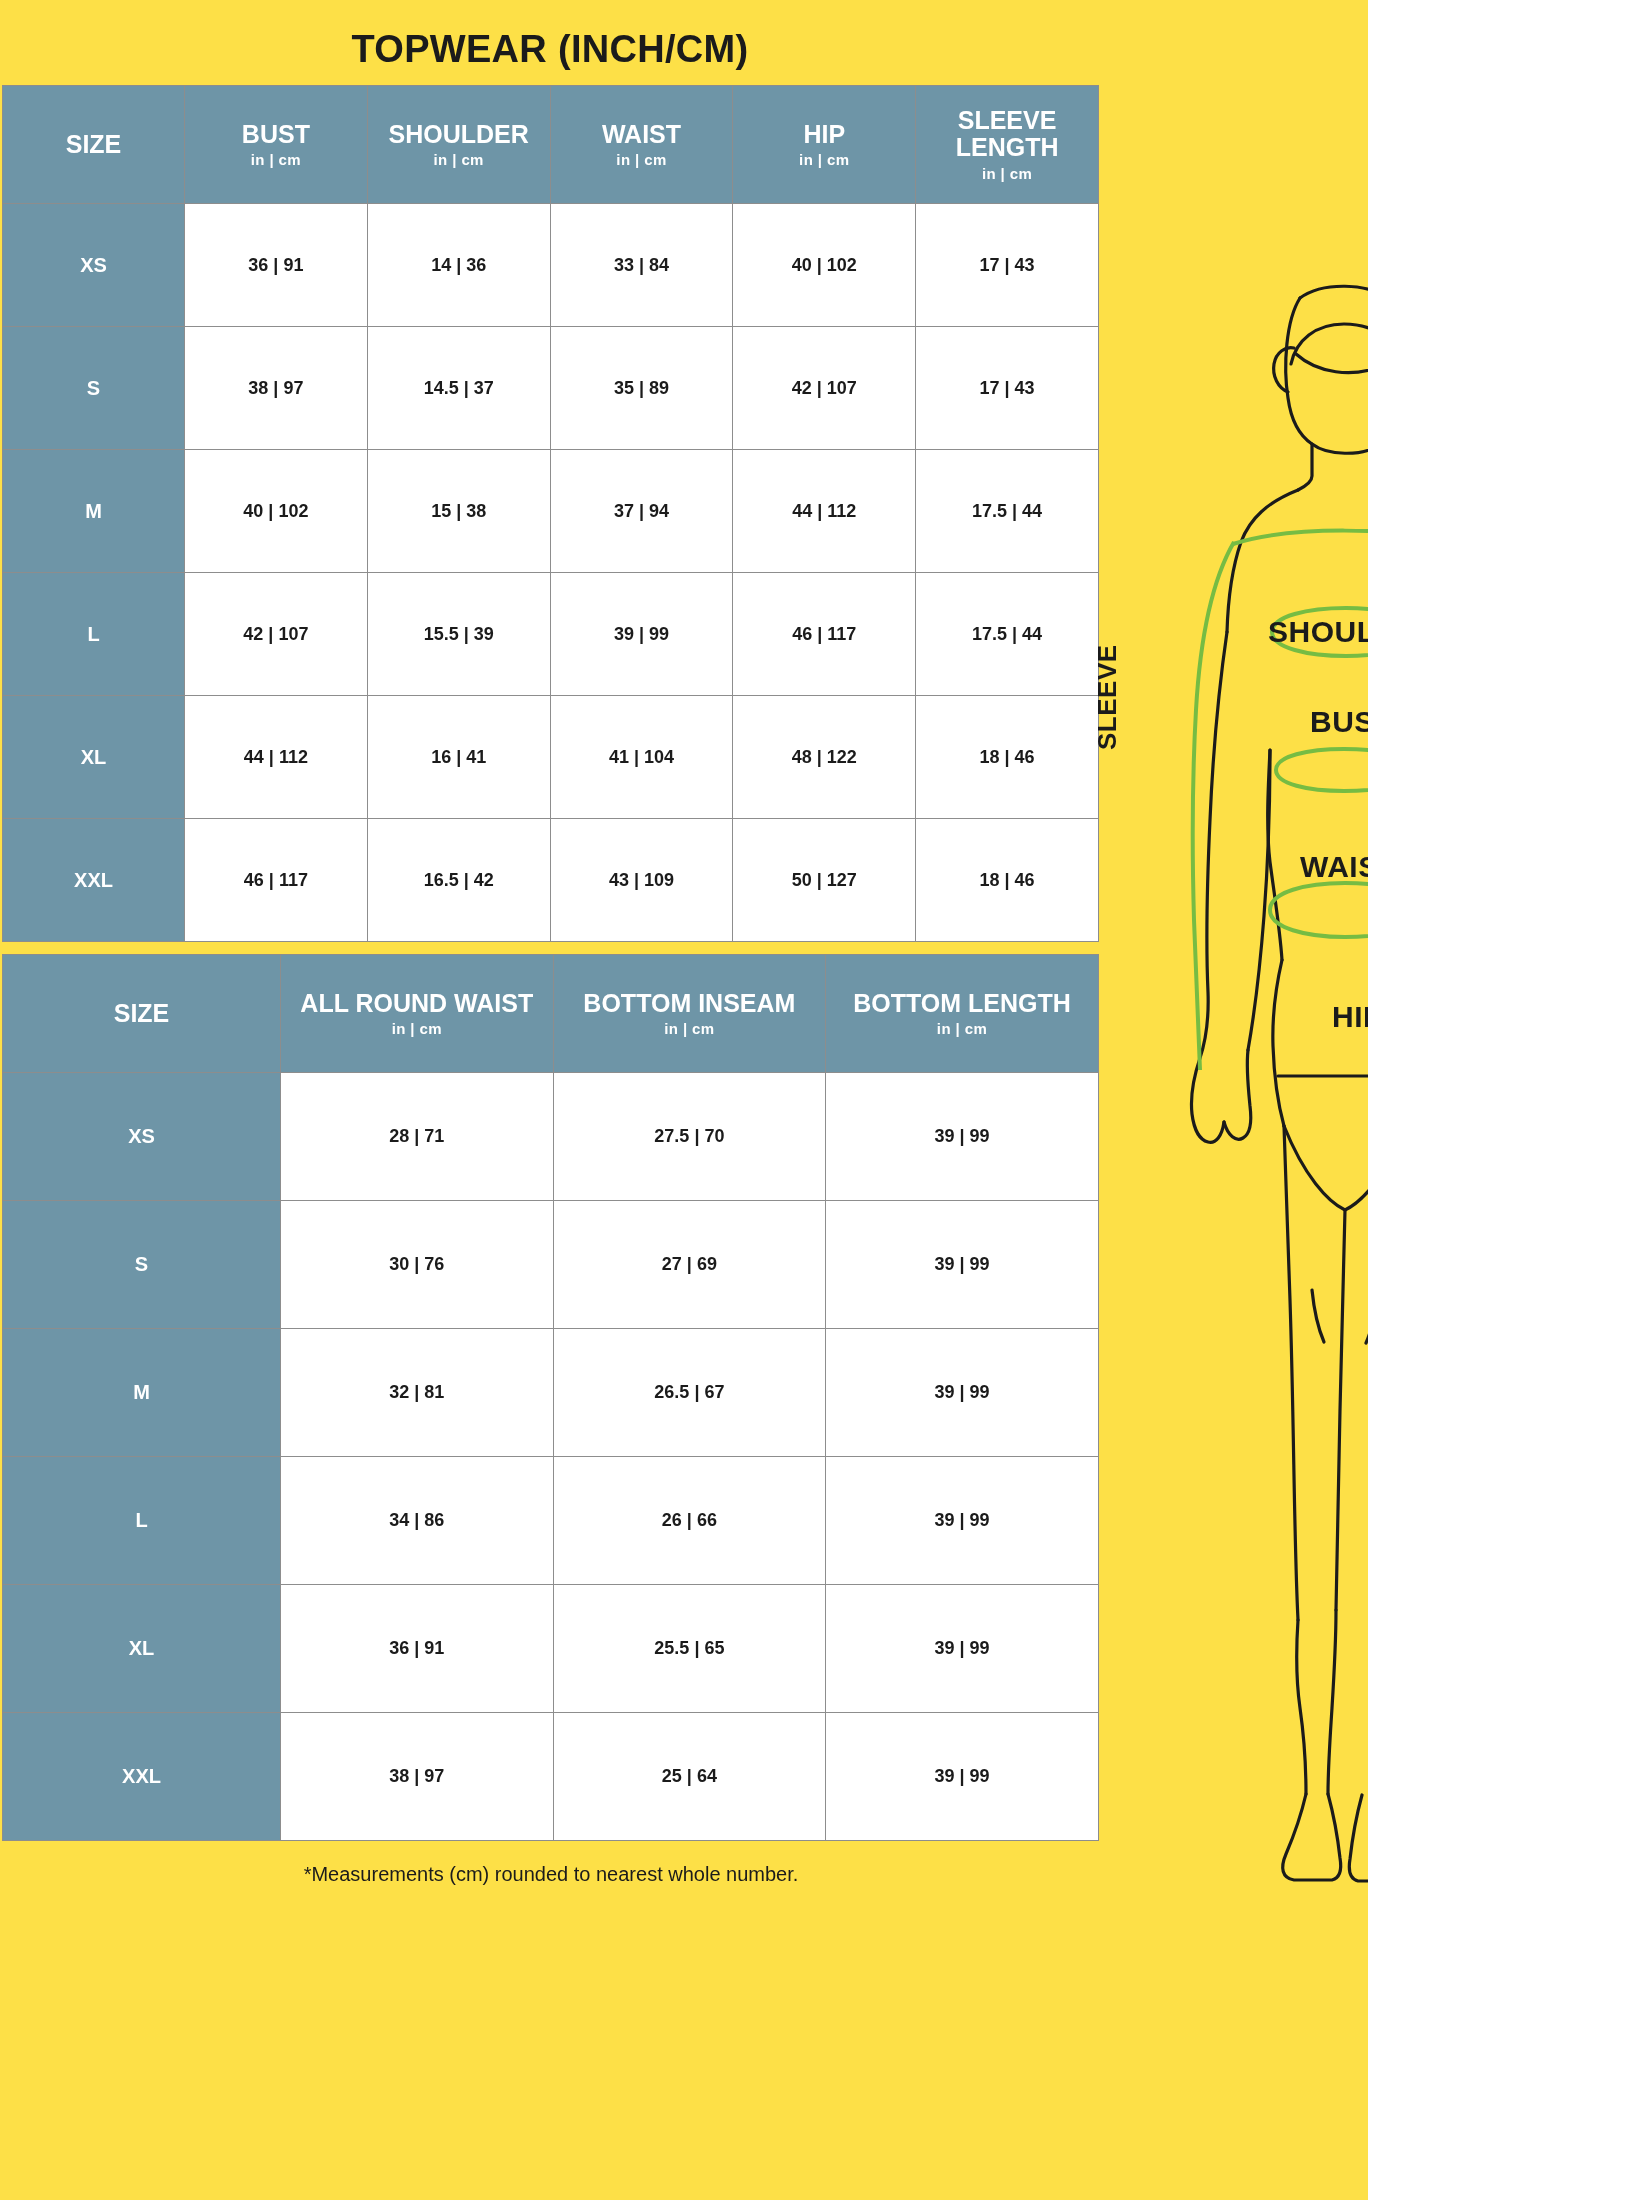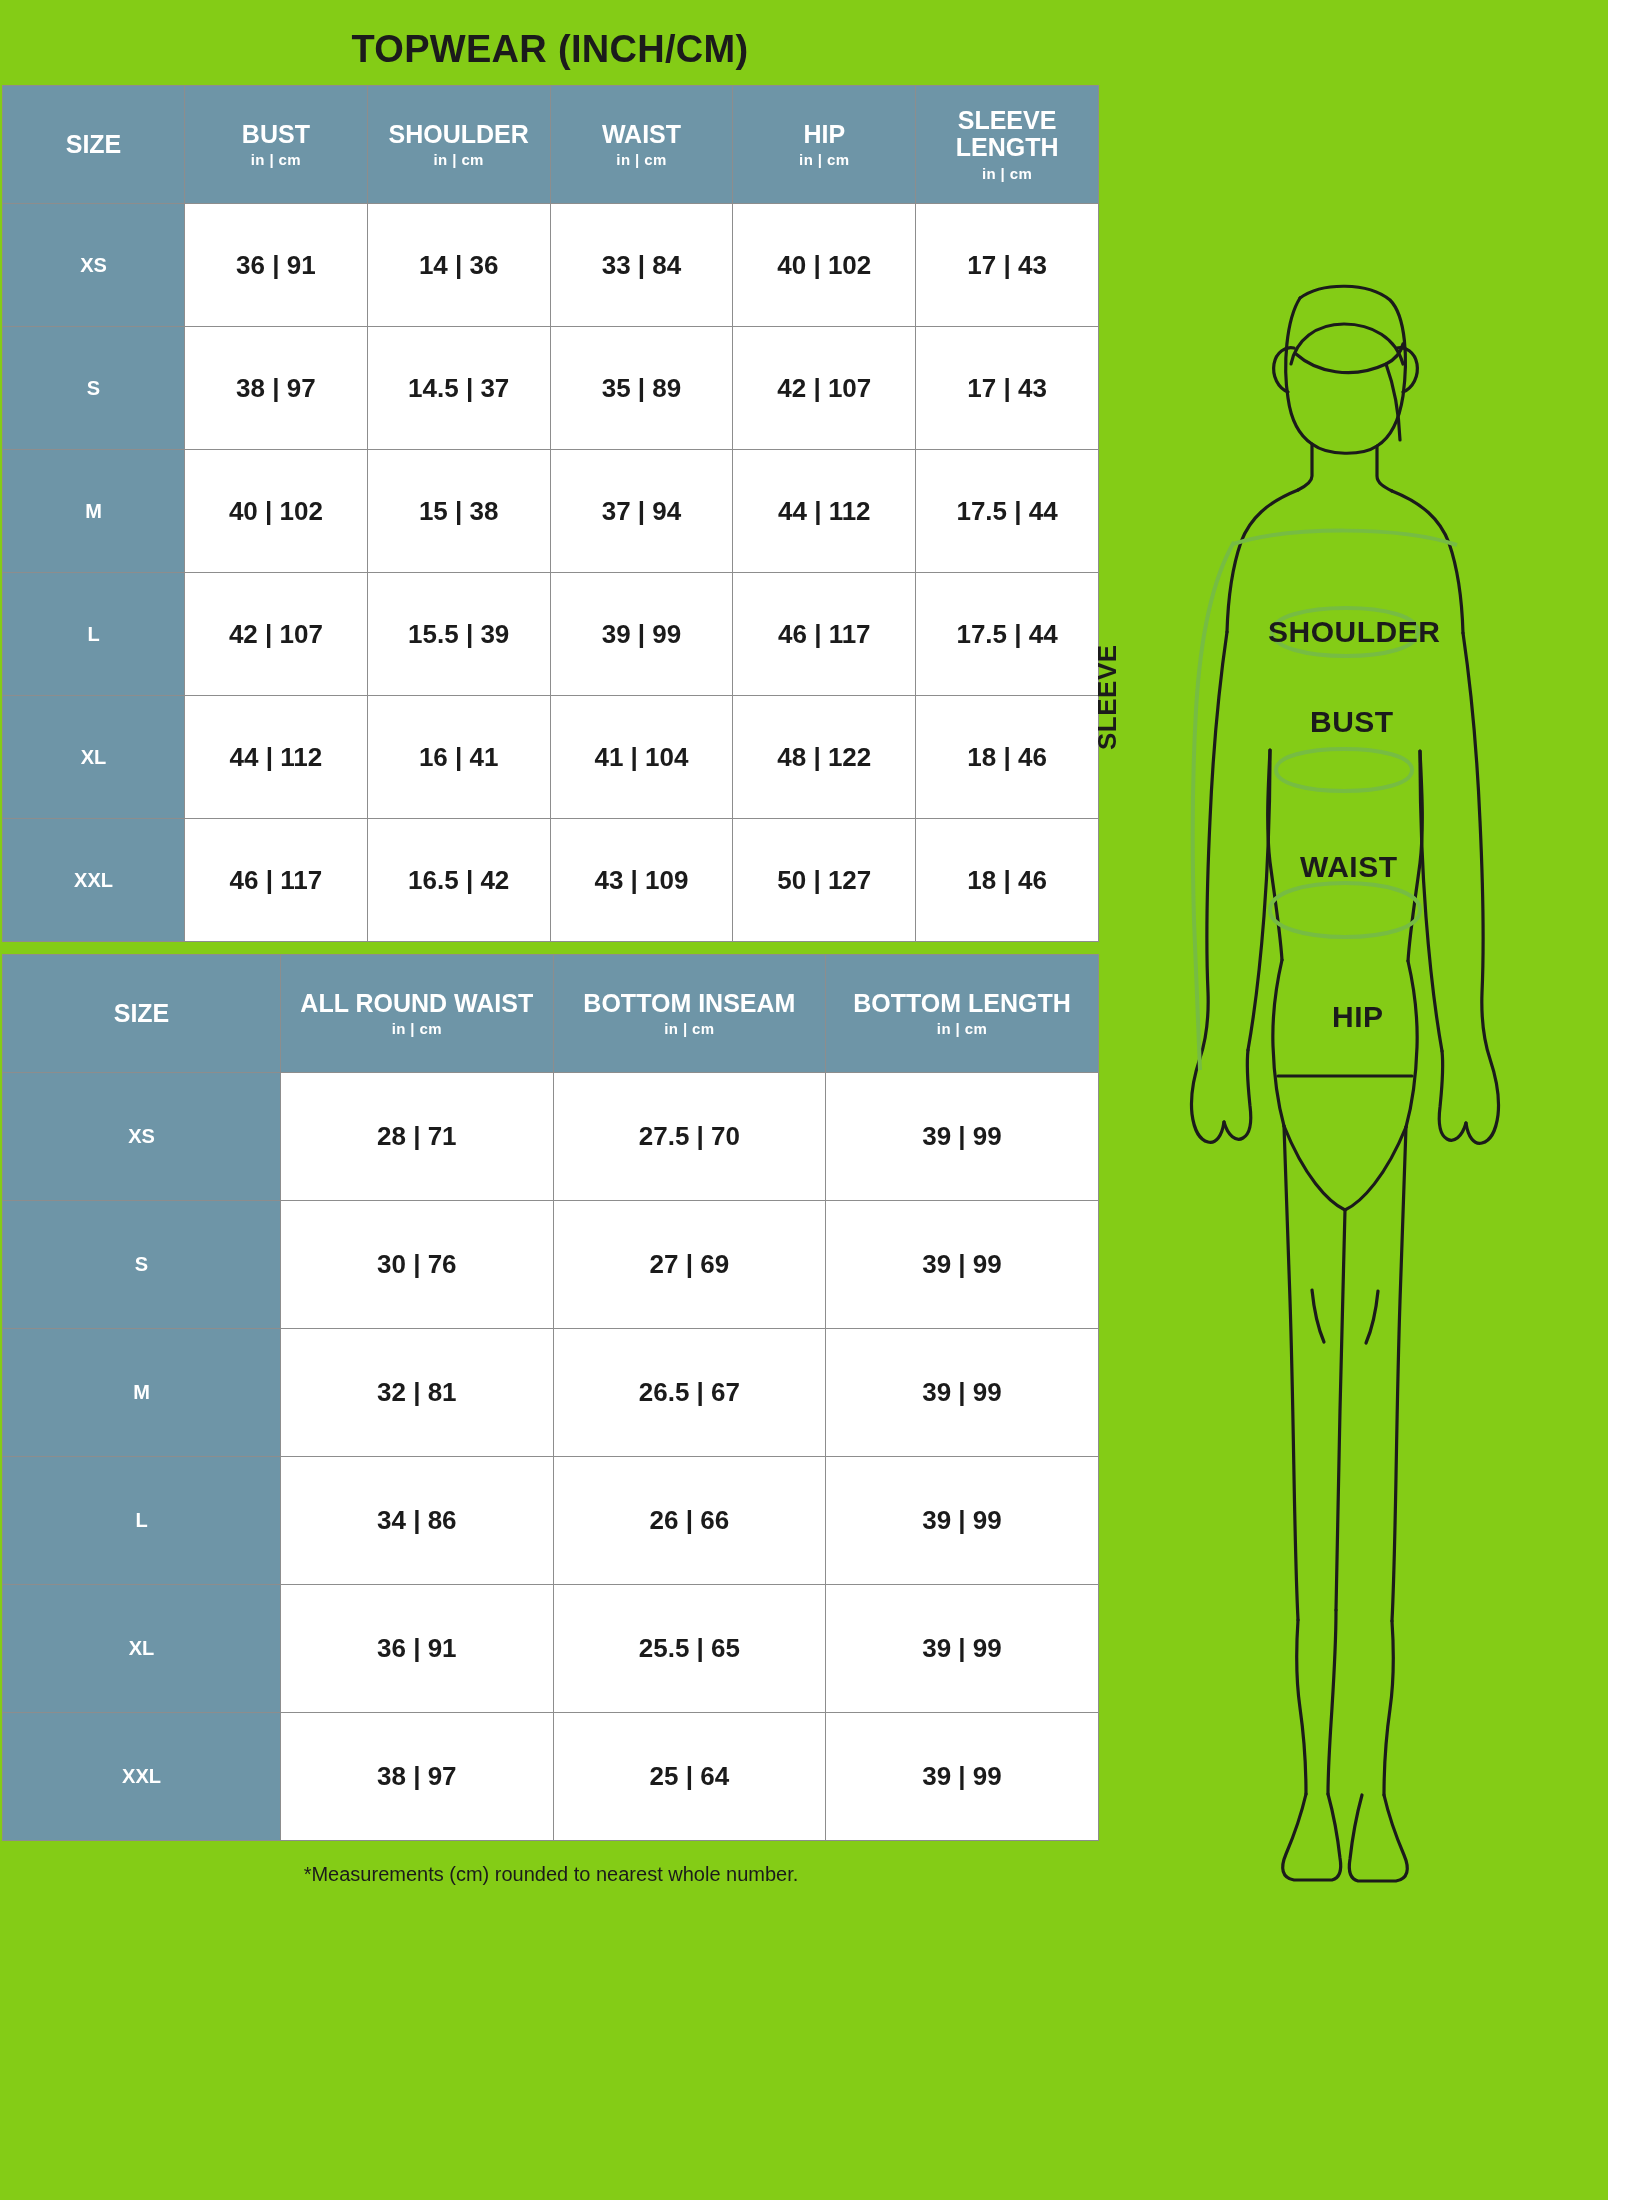--- a/index.html
+++ b/index.html
@@ -3,23 +3,23 @@
 <meta charset="utf-8">
 <style>
   * { box-sizing: border-box; }
   html, body {
     margin: 0; padding: 0;
     background: #ffffff;
     font-family: "Liberation Sans", sans-serif;
   }
   .page {
     position: relative;
-    width: 1608px;
+    width: 1368px;
     height: 2200px;
-    background: #84cc16;
+    background: #fde047;
     overflow: hidden;
   }
   .tables-col {
     position: absolute;
     left: 0; top: 0;
     width: 1100px;
   }
   .section-title {
     text-align: center;
     font-size: 38px;
@@ -59,21 +59,21 @@
   
   table.size-table tbody td.size-cell {
     background: #6e95a7;
     color: #ffffff;
     font-size: 20px;
     font-weight: bold;
   }
   table.size-table tbody td.val-cell {
     background: #ffffff;
     color: #1b1b1b;
-    font-size: 26px;
+    font-size: 18px;
     font-weight: bold;
   }
   table.topwear tbody tr { height: 123px; }
   table.pant tbody tr { height: 128px; }
 
   table.topwear col.c0 { width: 182px; }
   table.topwear col.cx { width: 182.8px; }
 
   table.pant col.c0 { width: 278px; }
   table.pant col.cx { width: 272.6px; }

